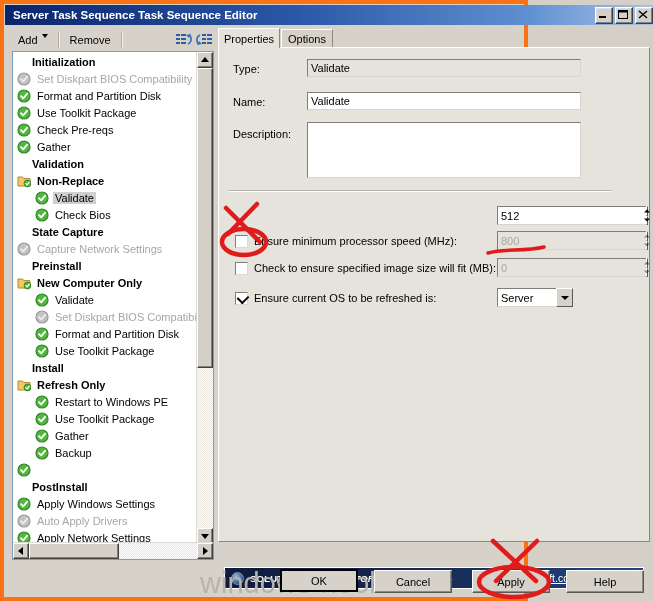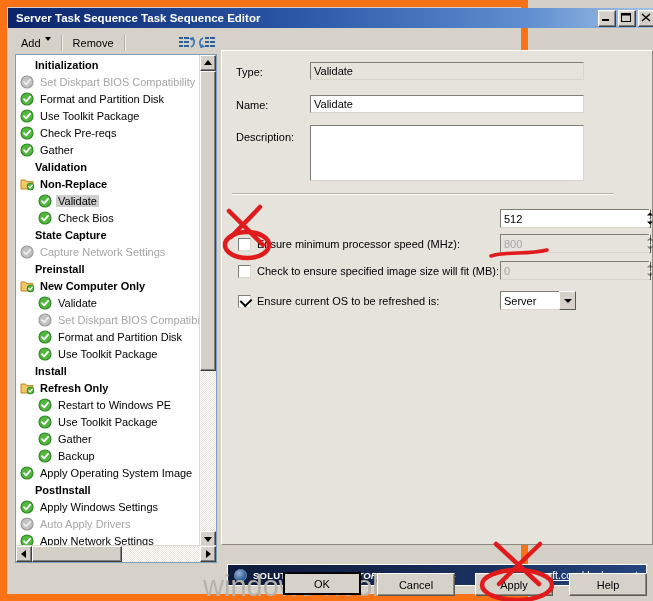--- a/index.html
+++ b/index.html
@@ -7,21 +7,21 @@
     width:653px;height:601px;overflow:hidden;
     font-family:"Liberation Sans",sans-serif;
     font-size:11px;
     background:#d4d0c8;
     -webkit-font-smoothing:none;
   }
   
   #window{
     position:absolute;left:0;top:0;width:528px;height:601px;
     background:#d6d2ca;
-    border:7px solid #f97316;
+    border:4px solid #f97316;
     box-sizing:border-box;
   }
   #titlebar{
     position:absolute;left:1px;top:1px;width:651px;height:20px;
     background:linear-gradient(to right,#0a246a 0%,#2b58a8 45%,#5f8fd0 80%,#a8c4e8 100%);
     display:flex;align-items:center;
   }
   #titlebar .ttl{
     color:#ffffff;font-weight:bold;font-size:11.5px;
     margin-left:8px;letter-spacing:0px;white-space:nowrap;
@@ -430,21 +430,20 @@
                 <circle cx="7" cy="7" r="6" fill="#53b63f" stroke="#2f8a25" stroke-width="1.2"></circle>
                 <path d="M4 7.2 L6.2 9.4 L10.2 4.6" stroke="#ffffff" stroke-width="1.8" fill="none" stroke-linecap="round" stroke-linejoin="round"></path>
               </svg></span>
             <span class="tlabel">Backup</span>
           </div>
           <div class="trow ind1">
             <span class="ticon"><svg width="14" height="14">
                 <circle cx="7" cy="7" r="6" fill="#53b63f" stroke="#2f8a25" stroke-width="1.2"></circle>
                 <path d="M4 7.2 L6.2 9.4 L10.2 4.6" stroke="#ffffff" stroke-width="1.8" fill="none" stroke-linecap="round" stroke-linejoin="round"></path>
               </svg></span>
-            <span class="tlabel">Apply Operating System Image</span>
           </div>
           <div class="trow ind0 group">
             <span class="tlabel">PostInstall</span>
           </div>
           <div class="trow ind1">
             <span class="ticon"><svg width="14" height="14">
                 <circle cx="7" cy="7" r="6" fill="#53b63f" stroke="#2f8a25" stroke-width="1.2"></circle>
                 <path d="M4 7.2 L6.2 9.4 L10.2 4.6" stroke="#ffffff" stroke-width="1.8" fill="none" stroke-linecap="round" stroke-linejoin="round"></path>
               </svg></span>
             <span class="tlabel">Apply Windows Settings</span>
@@ -489,20 +488,28 @@
       </div>
       <div id="hthumb"></div>
       <div class="sbbtn" style="position:absolute;right:0;top:0">
         <svg width="14" height="14">
             <path d="M5 3 L5 11 L10 7 Z" fill="#000"></path>
           </svg>
       </div>
     </div>
   </div>
 
+  <div id="tabstrip">
+    <div class="tab active" style="left:0;width:62px">
+      <span>Properties</span>
+    </div>
+    <div class="tab" style="left:63px;width:52px">
+      <span>Options</span>
+    </div>
+  </div>
 
   <div id="rightpane">
 
     <span class="flabel" style="left:14px;top:15px">Type:</span>
     <input class="ftext ro" style="left: 88px; top: 11px; width: 274px; height: 18px;" readonly="" value="Validate">
 
     <span class="flabel" style="left:14px;top:48px">Name:</span>
     <input class="ftext" style="left: 88px; top: 44px; width: 274px; height: 18px;" value="Validate">
 
     <span class="flabel" style="left:14px;top:80px">Description:</span>

